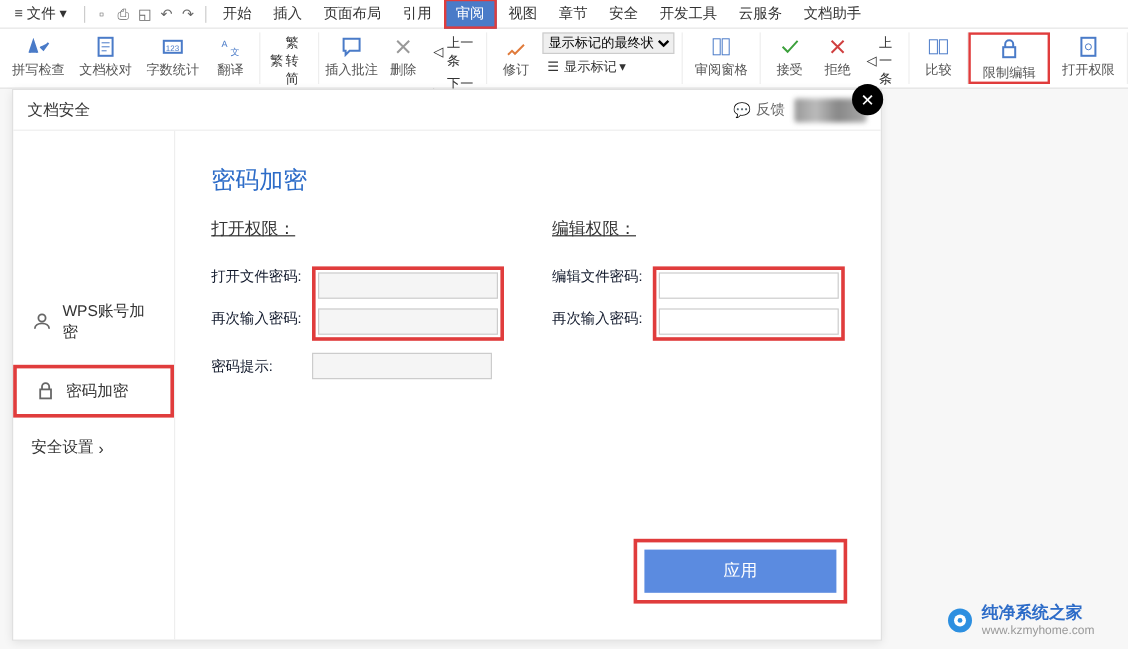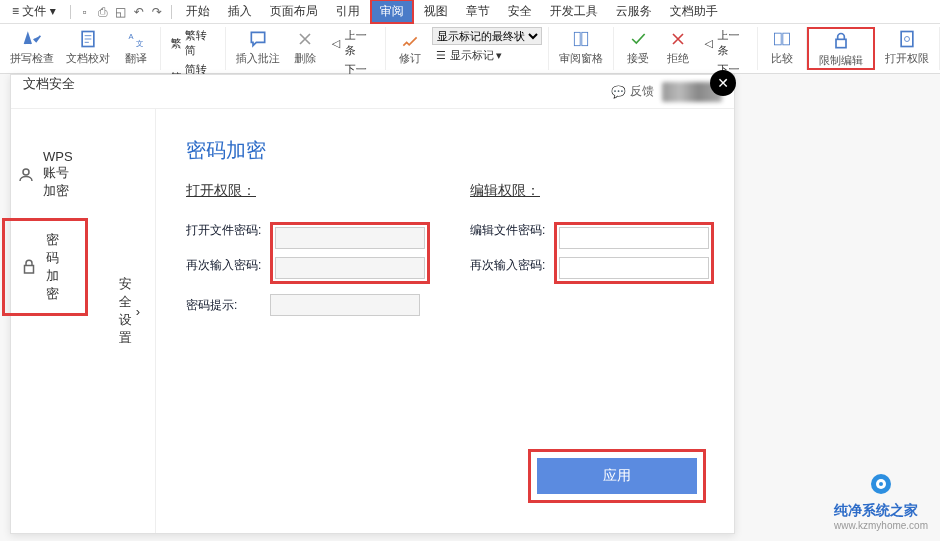--- a/index.html
+++ b/index.html
@@ -21,29 +21,29 @@
     .ribbon-row { display: flex; gap: 4px; }
     .ribbon-col { display: flex; flex-direction: column; gap: 2px; align-items: flex-start; }
     .highlight-red { border: 2px solid #e03c3c; }
     
     .panel-wrap { display: flex; height: calc(541px - 74px); background: #f7f7f7; position: relative; }
     .circle-btn { width: 36px; height: 36px; border-radius: 50%; border: 1px solid #d0d0d0; background: #f5f5f5; display: flex; align-items: center; justify-content: center; cursor: pointer; position: absolute; top: 220px; }
     .circle-left { left: 25px; }
     .circle-right { left: 655px; }
     
     .dialog { position: absolute; left: 10px; top: 0; width: 725px; height: 460px; background: #fff; border: 1px solid #e0e0e0; box-shadow: 0 2px 8px rgba(0,0,0,.1); }
-    .dialog-header { display: flex; justify-content: space-between; height: 34px; padding: 0 12px; border-bottom: 1px solid #eee; }
+    .dialog-header { display: flex; align-items: center; justify-content: space-between; height: 34px; padding: 0 12px; border-bottom: 1px solid #eee; }
     .dialog-title { font-size: 13px; color: #333; }
     .dialog-header-right { display: flex; align-items: center; gap: 8px; }
     .feedback { display: flex; align-items: center; gap: 4px; font-size: 12px; color: #666; cursor: pointer; }
     .close-circle { width: 26px; height: 26px; border-radius: 50%; background: #000; color: #fff; display: flex; align-items: center; justify-content: center; cursor: pointer; position: absolute; right: -2px; top: -5px; font-size: 14px; }
     .blur-img { width: 60px; height: 20px; background: linear-gradient(90deg, #999 0%, #bbb 30%, #888 60%, #aaa 100%); filter: blur(2px); border-radius: 2px; }
     
     .dialog-body { display: flex; height: calc(100% - 34px); }
-    .sidebar { width: 145px; border-right: 1px solid #eee; padding: 30px 0; display: flex; flex-direction: row; justify-content: flex-end; gap: 16px; }
+    .sidebar { width: 145px; border-right: 1px solid #eee; padding: 30px 0; display: flex; flex-direction: column; justify-content: center; gap: 16px; }
     .sidebar-top { display: flex; flex-direction: column; gap: 8px; }
     .sidebar-item { display: flex; align-items: center; gap: 8px; padding: 10px 15px; cursor: pointer; font-size: 13px; color: #333; }
     .sidebar-item.highlighted { border: 3px solid #e03c3c; margin: 0; }
     .sidebar-icon { width: 18px; height: 18px; display: inline-flex; }
     .sidebar-bottom { padding: 0 15px 20px; font-size: 13px; color: #333; cursor: pointer; display: flex; align-items: center; gap: 4px; }
     
     .content { flex: 1; padding: 28px 30px; }
     .content-title { font-size: 20px; color: #2d6cc8; margin-bottom: 18px; }
     .content-desc { font-size: 13px; color: #555; margin-bottom: 30px; }
     .content-desc a { color: #2d6cc8; text-decoration: underline; cursor: pointer; }
@@ -54,21 +54,21 @@
     .field-row { display: flex; align-items: center; margin-bottom: 22px; gap: 6px; }
     .field-label { font-size: 12px; color: #0f172a; width: 78px; text-align: left; white-space: nowrap; }
     .field-input { width: 150px; height: 22px; border: 1px solid #ccc; background: #f5f5f5; padding: 0 4px; font-size: 12px; }
     .field-input.white { background: #fff; }
     .input-highlight { border: 3px solid #e03c3c; padding: 2px; display: inline-block; }
     .input-highlight .stack { display: flex; flex-direction: column; gap: 8px; }
     
     .apply-wrap { position: absolute; right: 28px; bottom: 30px; border: 3px solid #e03c3c; padding: 6px; margin-top: 37px; }
     .apply-btn { width: 160px; height: 36px; background: #5b8be0; color: #fff; border: none; font-size: 14px; cursor: pointer; }
     
-    .watermark { position: absolute; right: 12px; bottom: 10px; display: flex; align-items: center; gap: 6px; flex-direction: column; }
+    .watermark { position: absolute; right: 28px; bottom: 10px; display: flex; align-items: center; gap: 6px; }
     .watermark-icon { width: 24px; height: 24px; }
     .watermark-text { font-size: 14px; color: #2d6cc8; font-weight: bold; }
     .watermark-sub { font-size: 10px; color: #999; }
     
     select.track-combo { font-size: 11px; border: 1px solid #ccc; height: 18px; width: 110px; }
   </style>
 </head>
 <body>
 
 <div class="menubar">
@@ -109,20 +109,29 @@
             <svg viewBox="0 0 24 24" width="20" height="20">
               <rect x="5" y="3" width="14" height="18" fill="none" stroke="#4a7bc8" stroke-width="2"></rect>
               <path d="M8 8h8M8 12h8M8 16h5" stroke="#4a7bc8"></path>
             </svg>
           </span>
         <span class="ribbon-label">文档校对</span>
       </div>
       <div class="ribbon-btn">
         <span class="ribbon-icon">
             <svg viewBox="0 0 24 24" width="20" height="20">
+              <rect x="3" y="6" width="18" height="12" fill="none" stroke="#4a7bc8" stroke-width="2"></rect>
+              <text x="5" y="16" font-size="8" fill="#4a7bc8">123</text>
+            </svg>
+          </span>
+        <span class="ribbon-label">字数统计</span>
+      </div>
+      <div class="ribbon-btn">
+        <span class="ribbon-icon">
+            <svg viewBox="0 0 24 24" width="20" height="20">
               <text x="3" y="12" font-size="9" fill="#4a7bc8">A</text>
               <text x="12" y="20" font-size="9" fill="#4a7bc8">文</text>
             </svg>
           </span>
         <span class="ribbon-label">翻译</span>
       </div>
     </div>
   </div>
   <div class="ribbon-group">
     <div class="ribbon-col">

